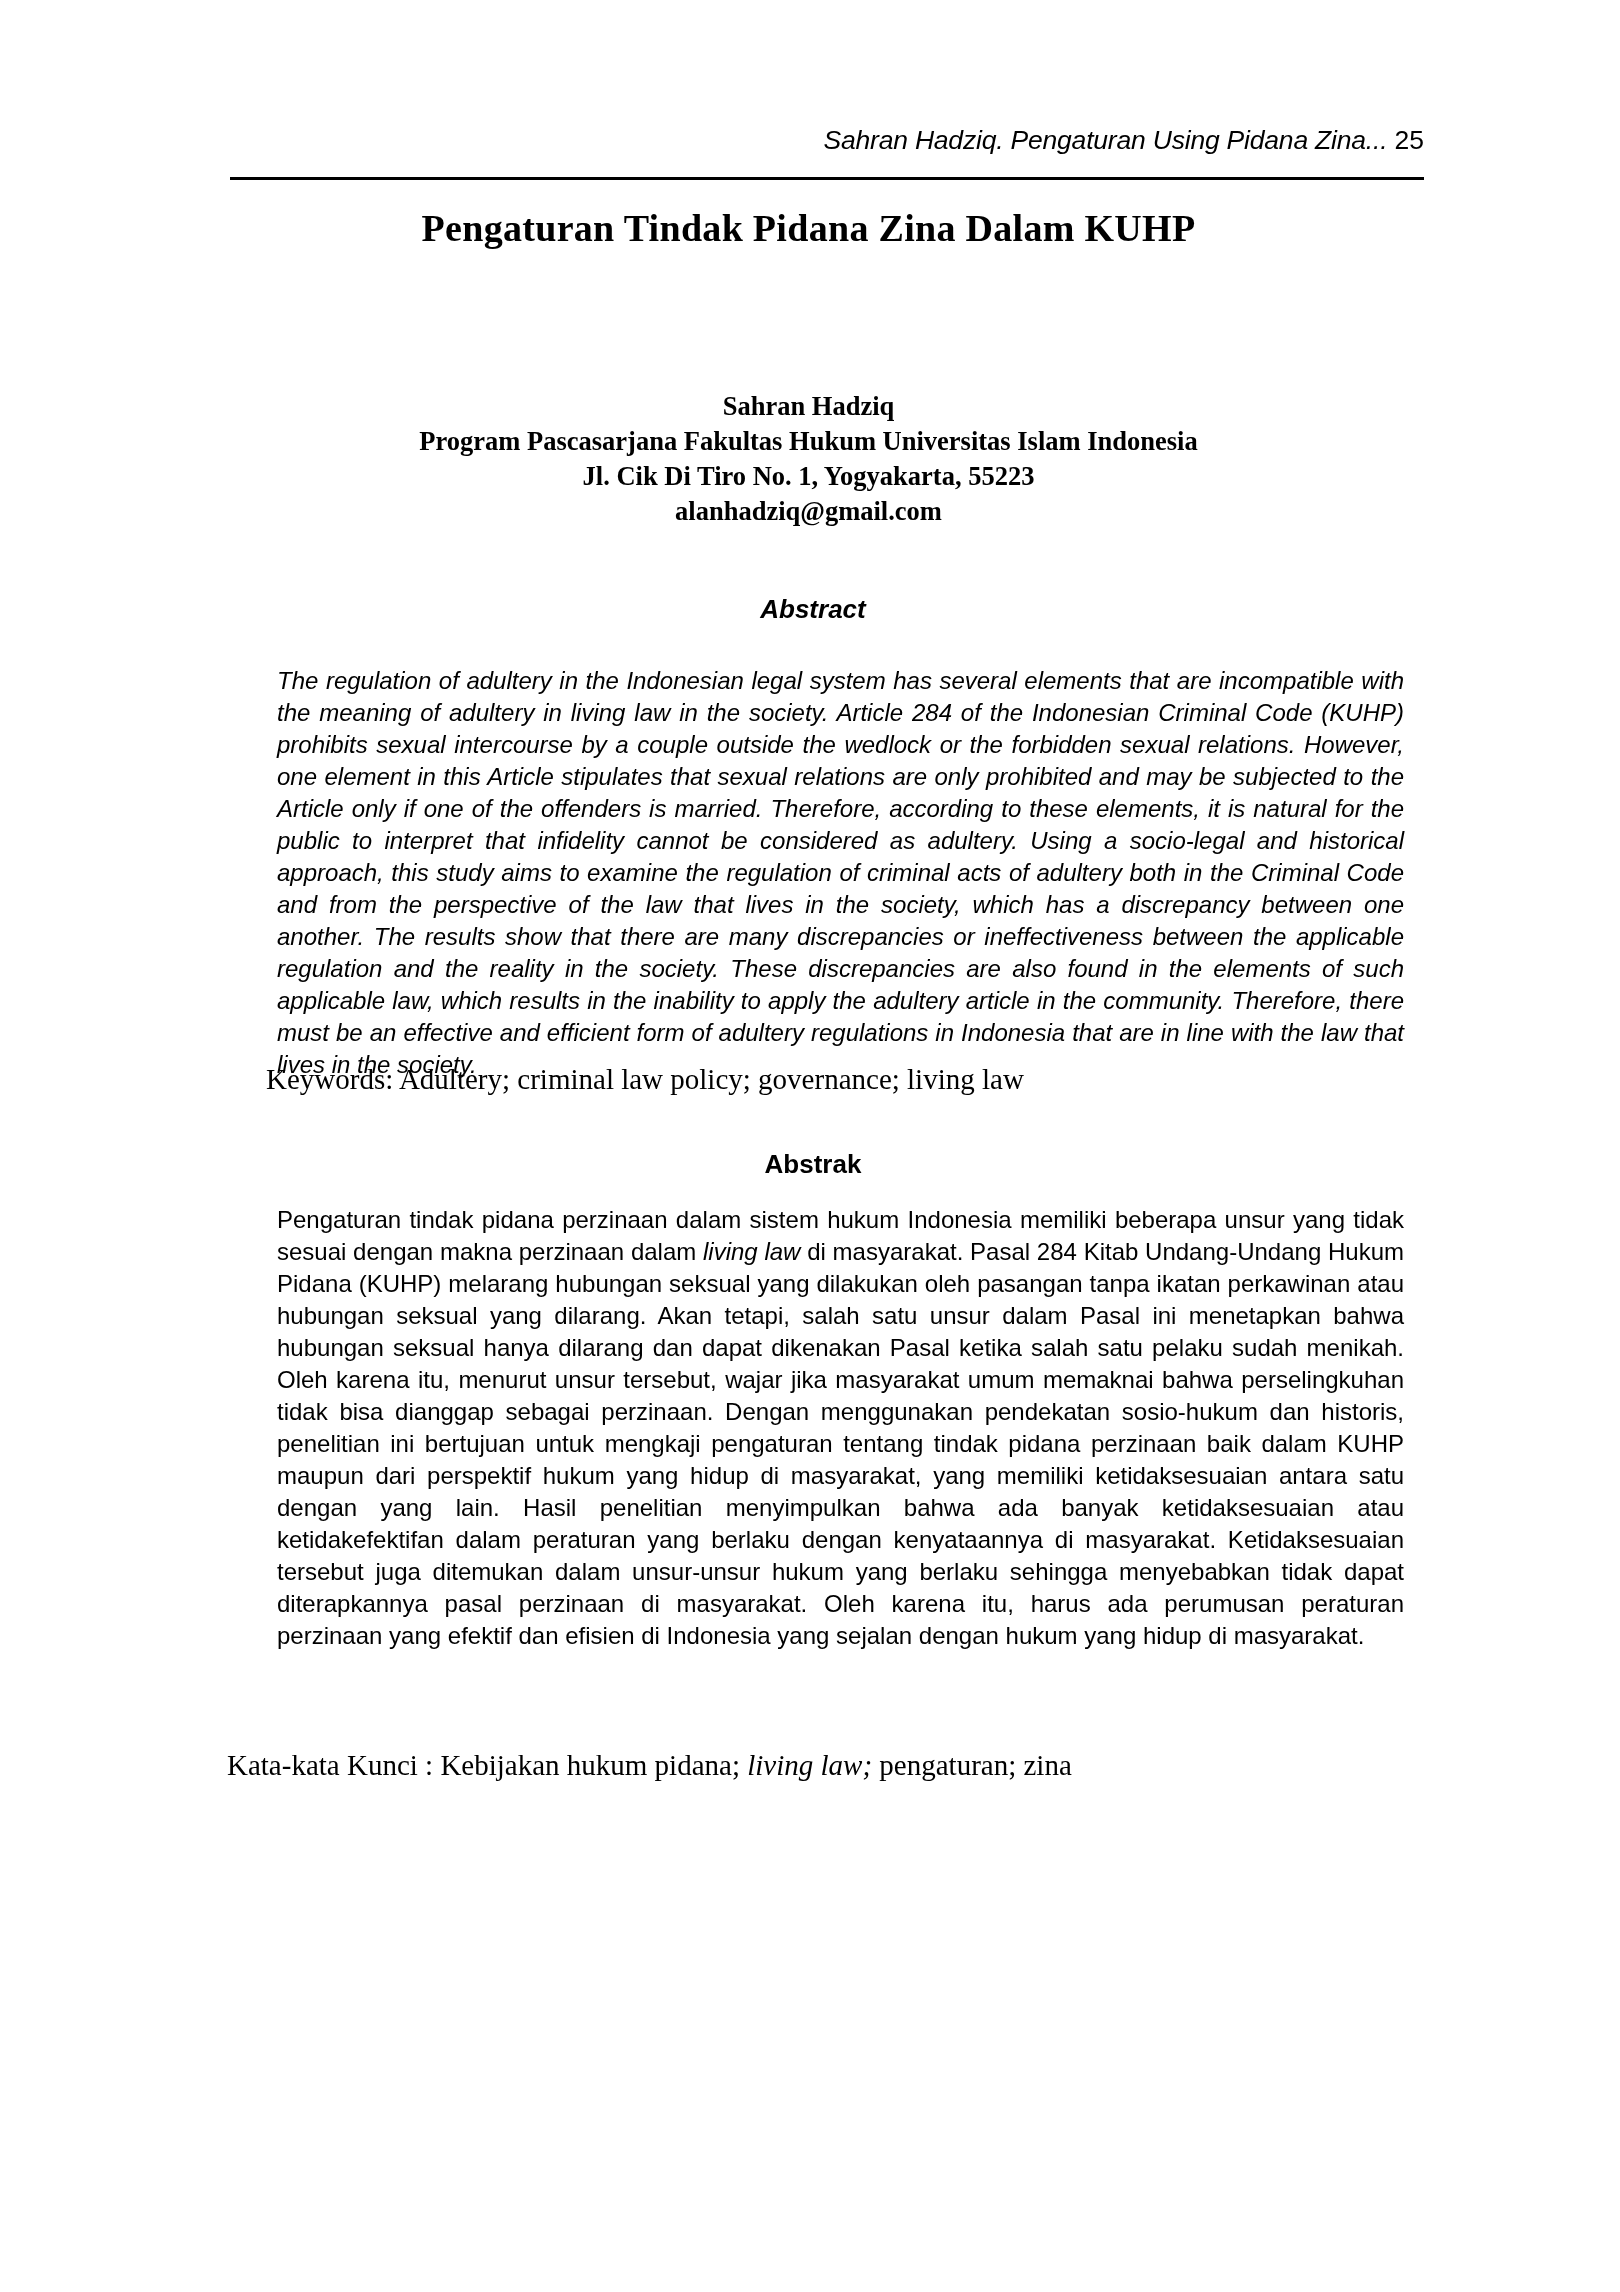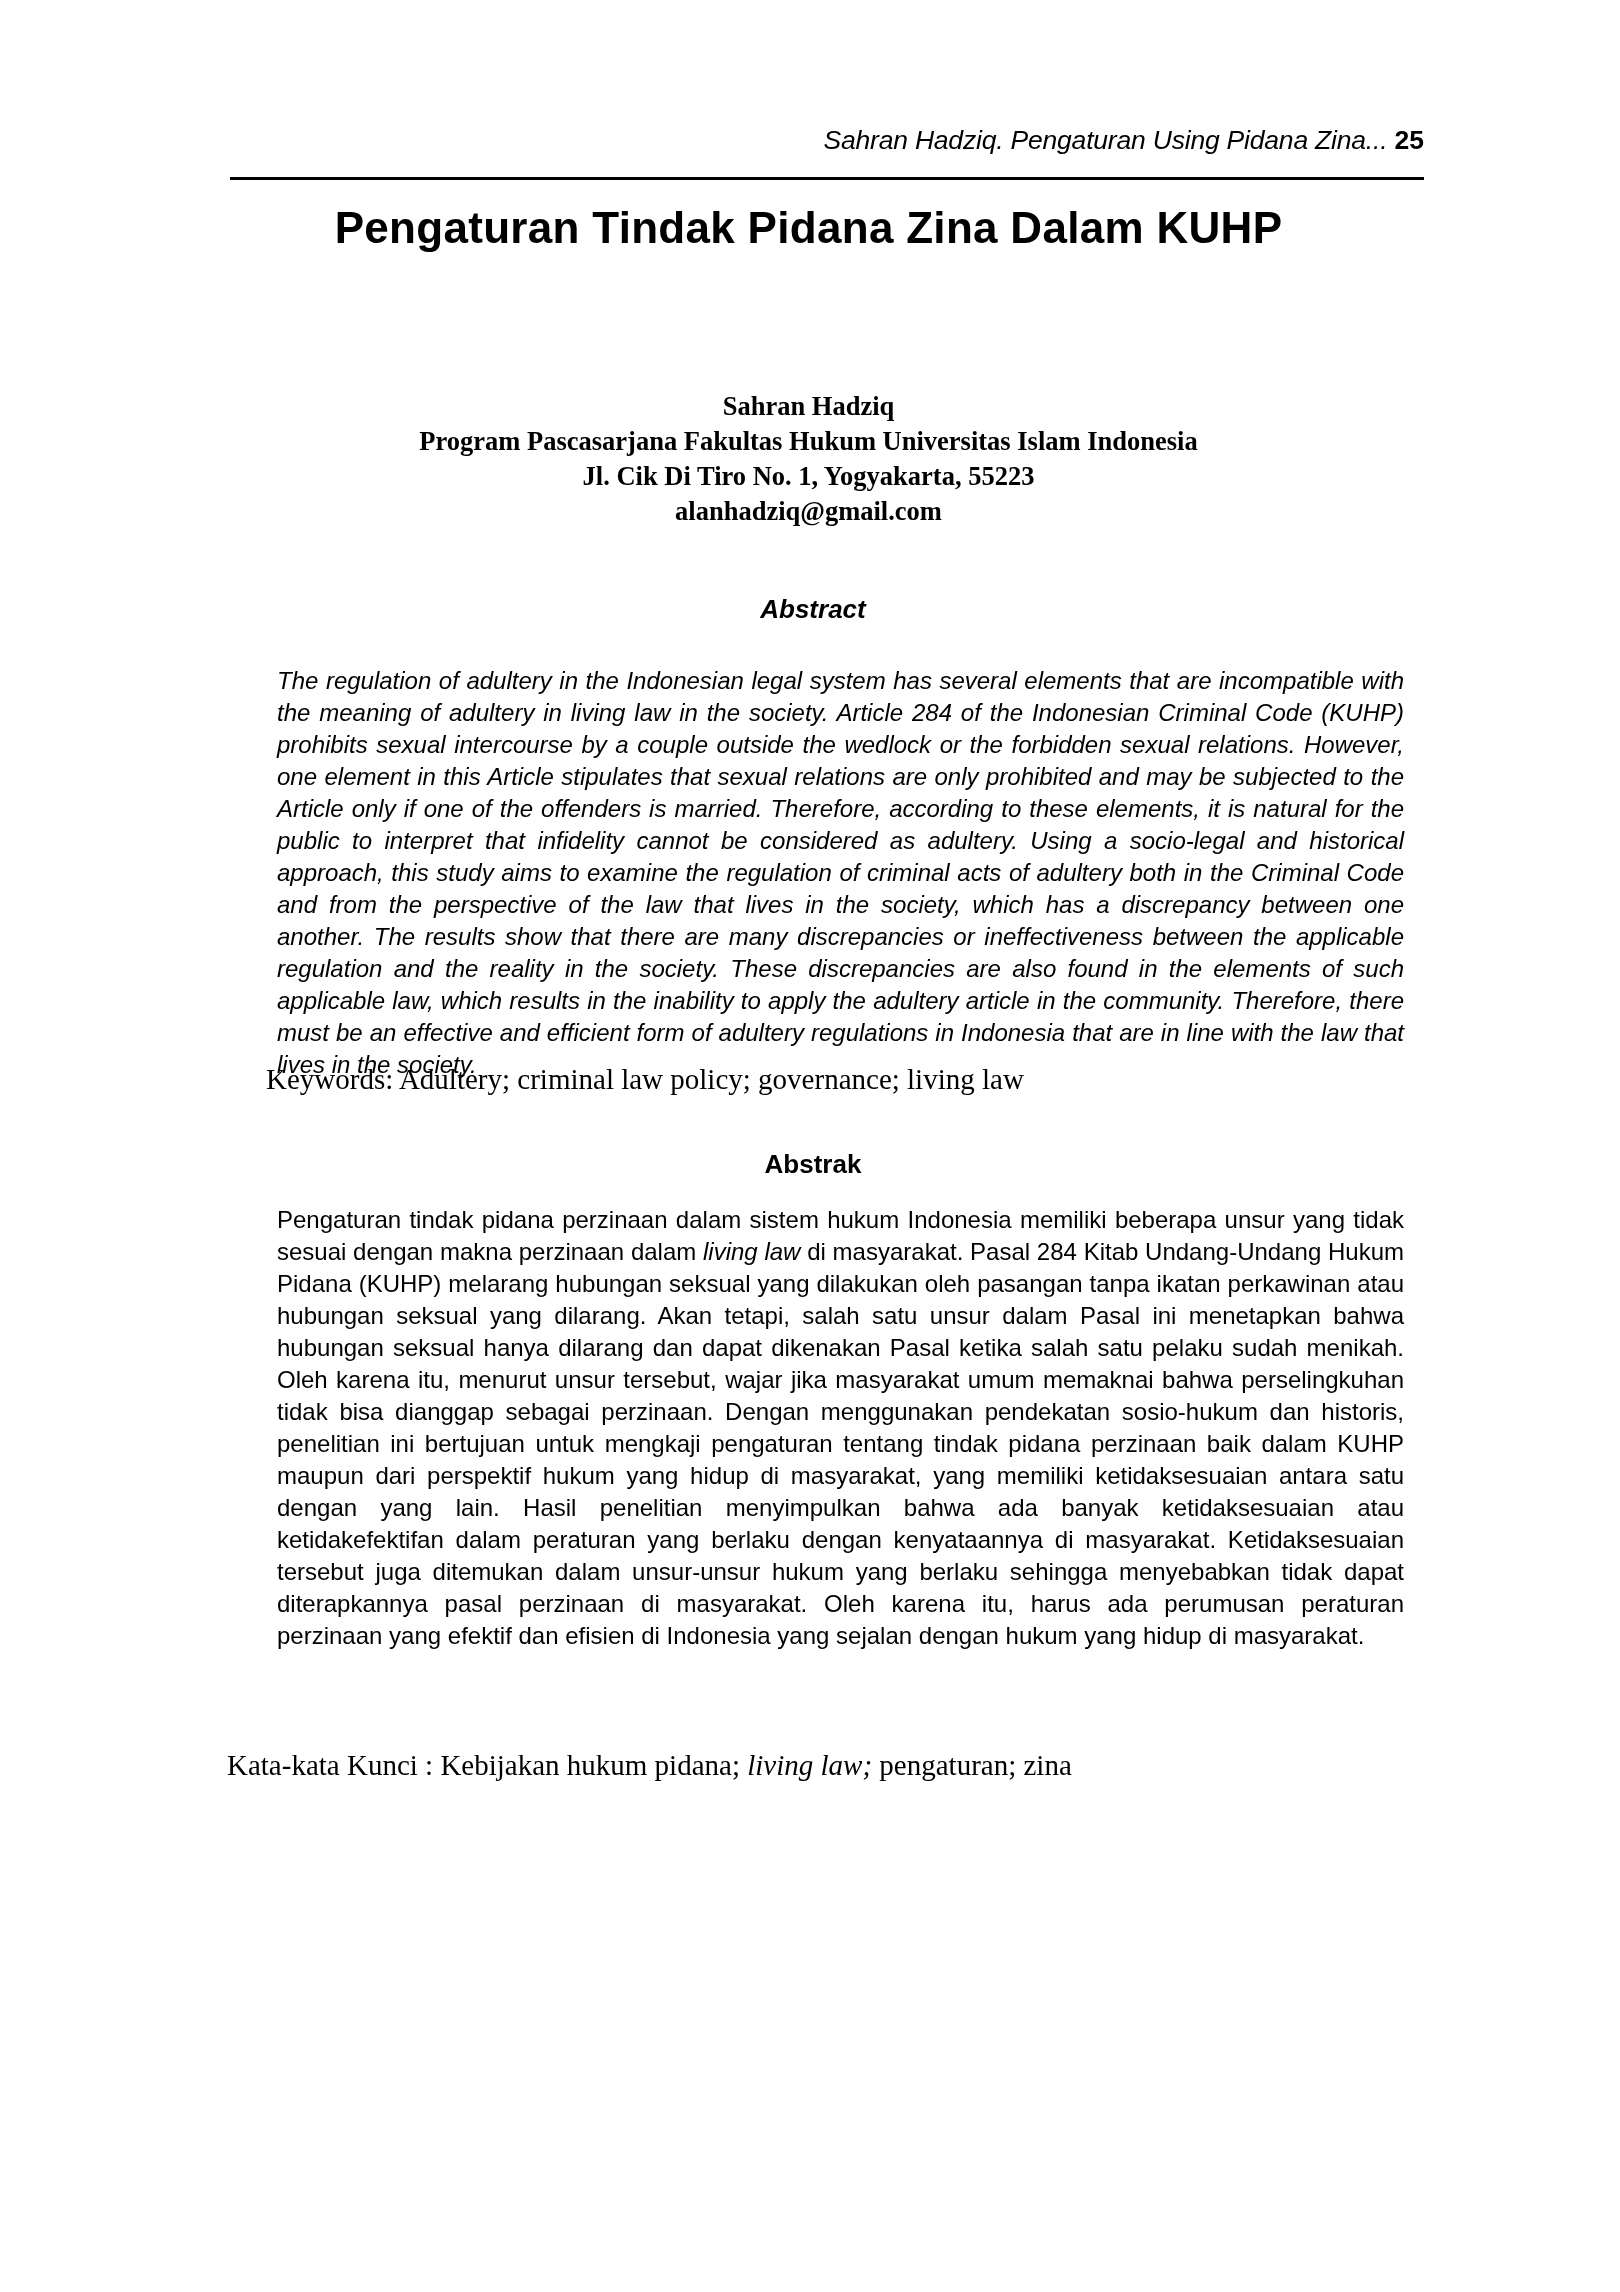--- a/index.html
+++ b/index.html
@@ -26,44 +26,44 @@
     width: 1194px;
     text-align: right;
     font-family: "Liberation Sans", sans-serif;
     font-style: italic;
     font-size: 26.5px;
     line-height: 31px;
     letter-spacing: -0.2px;
   }
   .running-head .page-number {
     font-style: normal;
-    font-weight: bold;
+    font-weight: normal;
     letter-spacing: 0;
   }
   .head-rule {
     position: absolute;
     left: 230px;
     top: 177px;
     width: 1194px;
     height: 2.9px;
     background: #000000;
   }
 
   
   .title-block {
     position: absolute;
     left: 186px;
     top: 201px;
     width: 1245px;
     text-align: center;
   }
   .title-line {
-    font-family: Liberation Sans, sans-serif;
+    font-family: Liberation Serif, serif;
     font-weight: bold;
-    font-size: 44px;
+    font-size: 38px;
     line-height: 54px;
     letter-spacing: 0.3px;
   }
   .title-line .em {
     font-style: italic;
   }
 
   
   .author-block {
     position: absolute;

